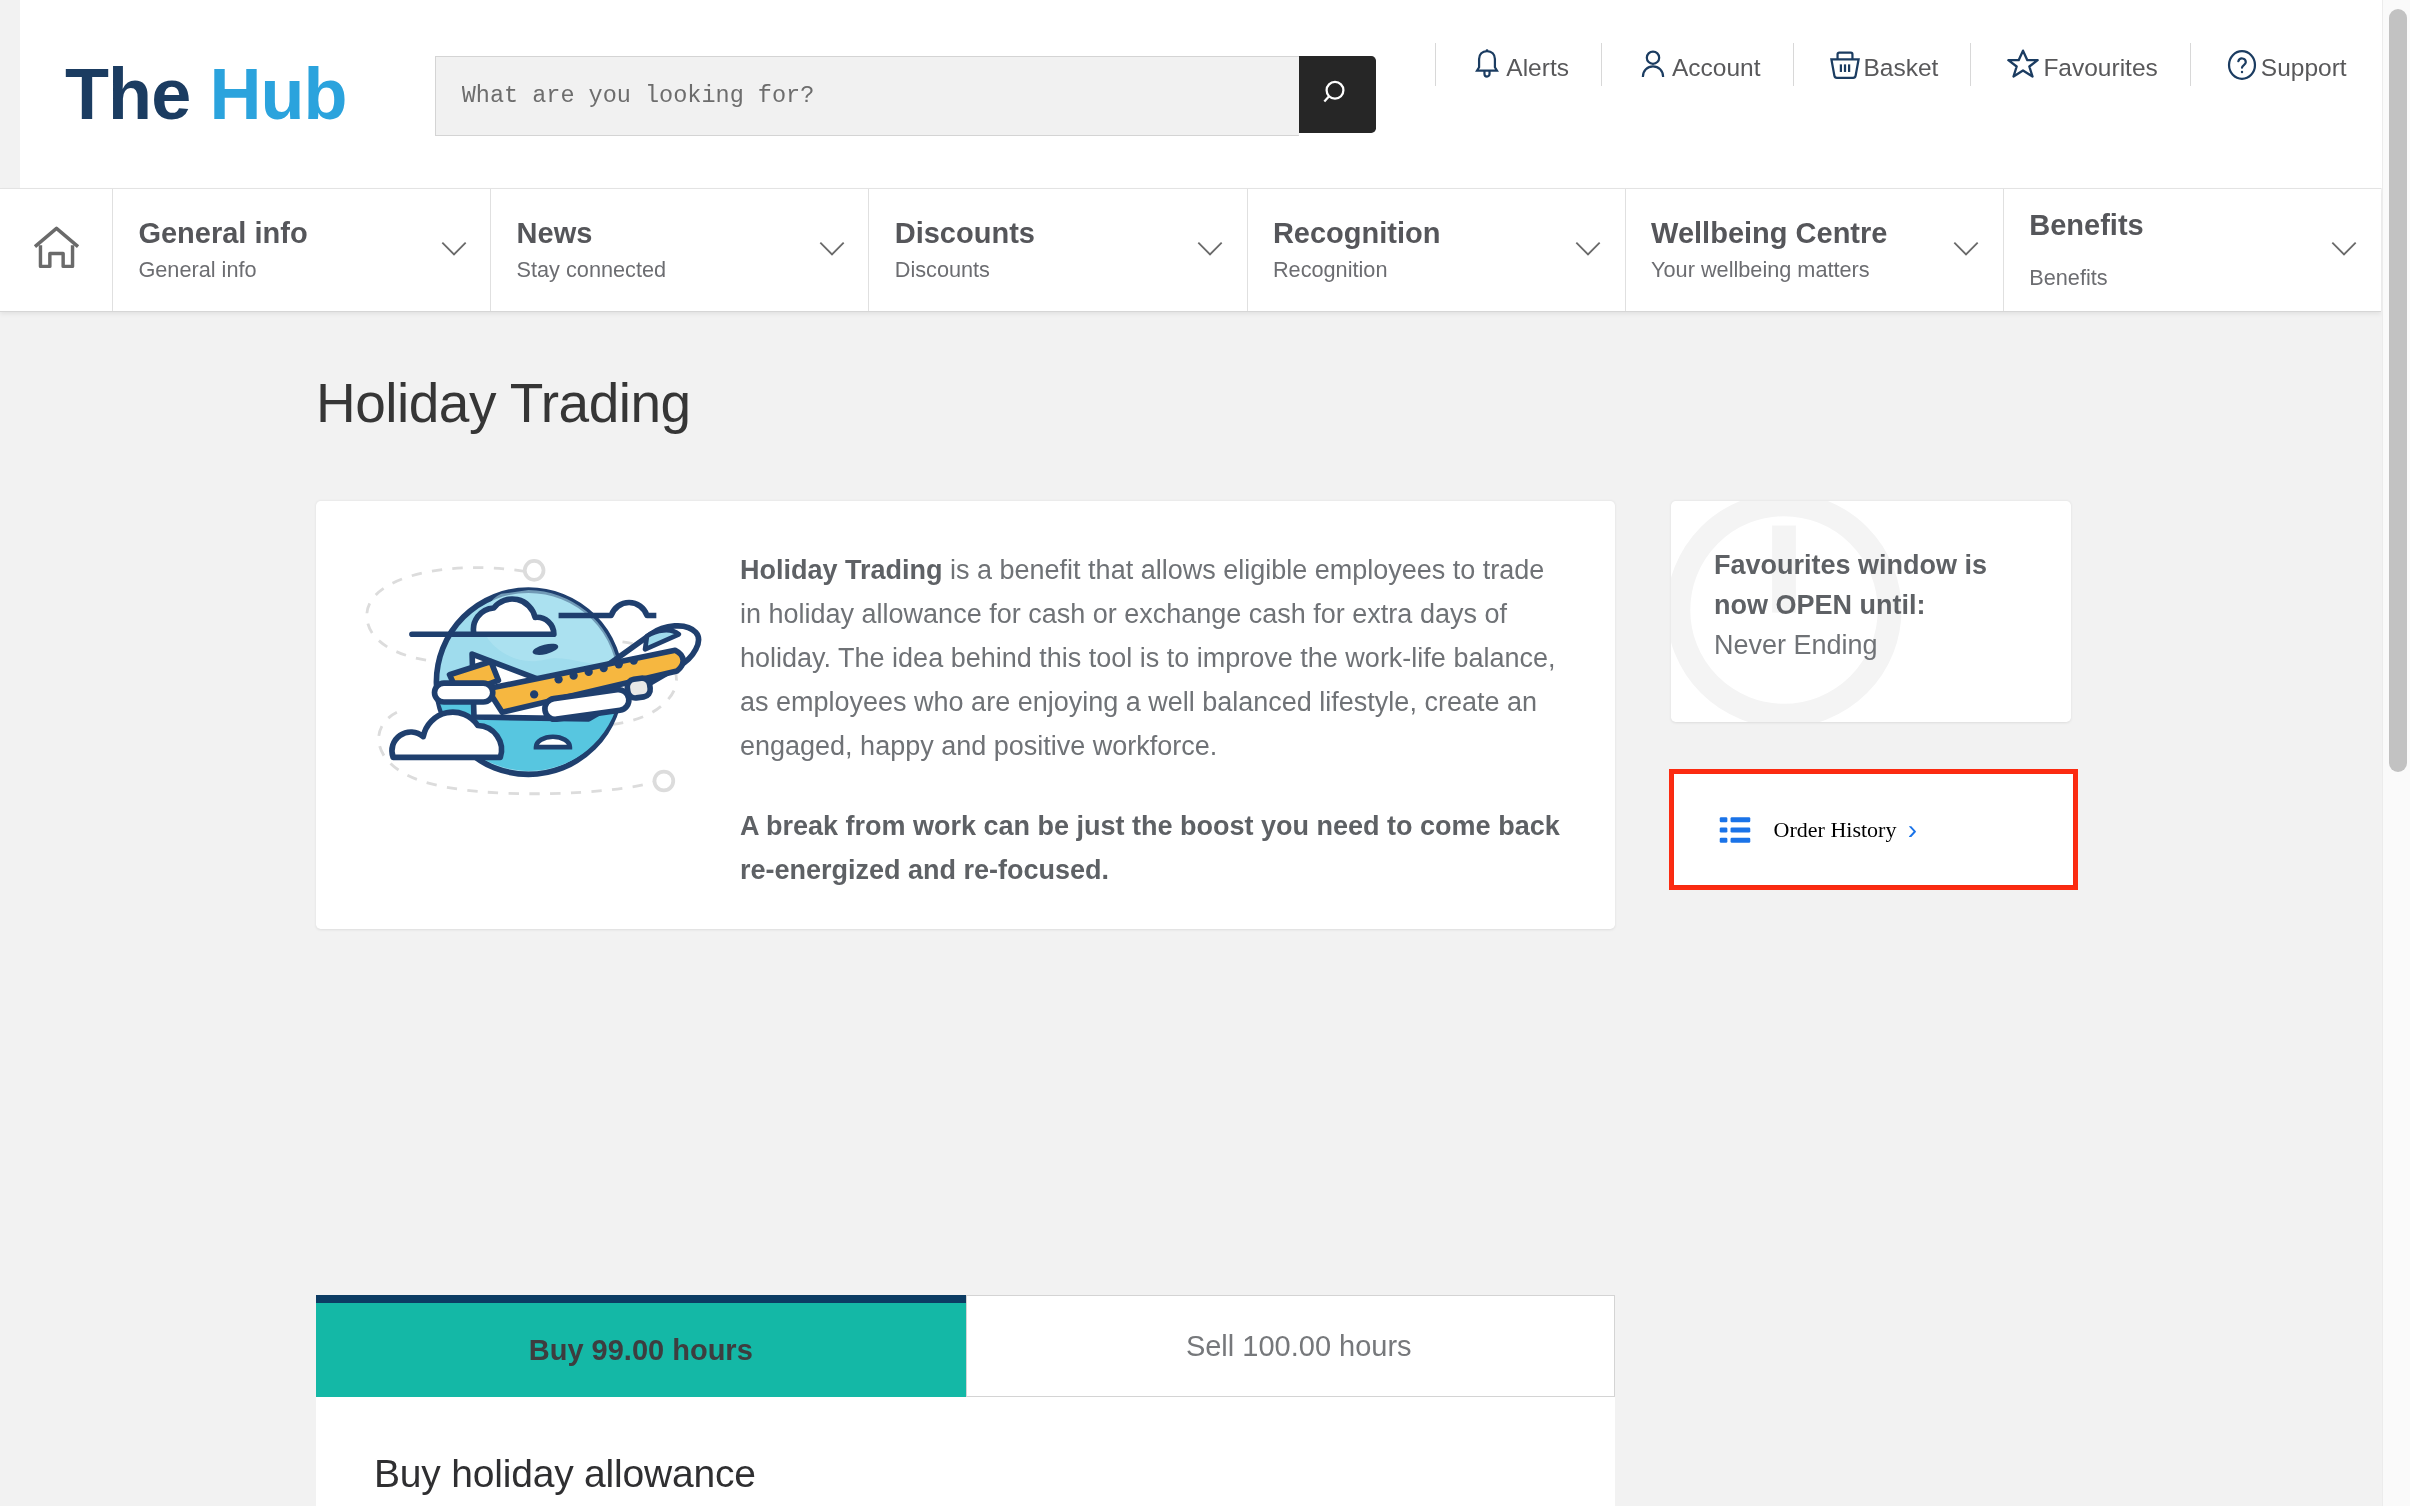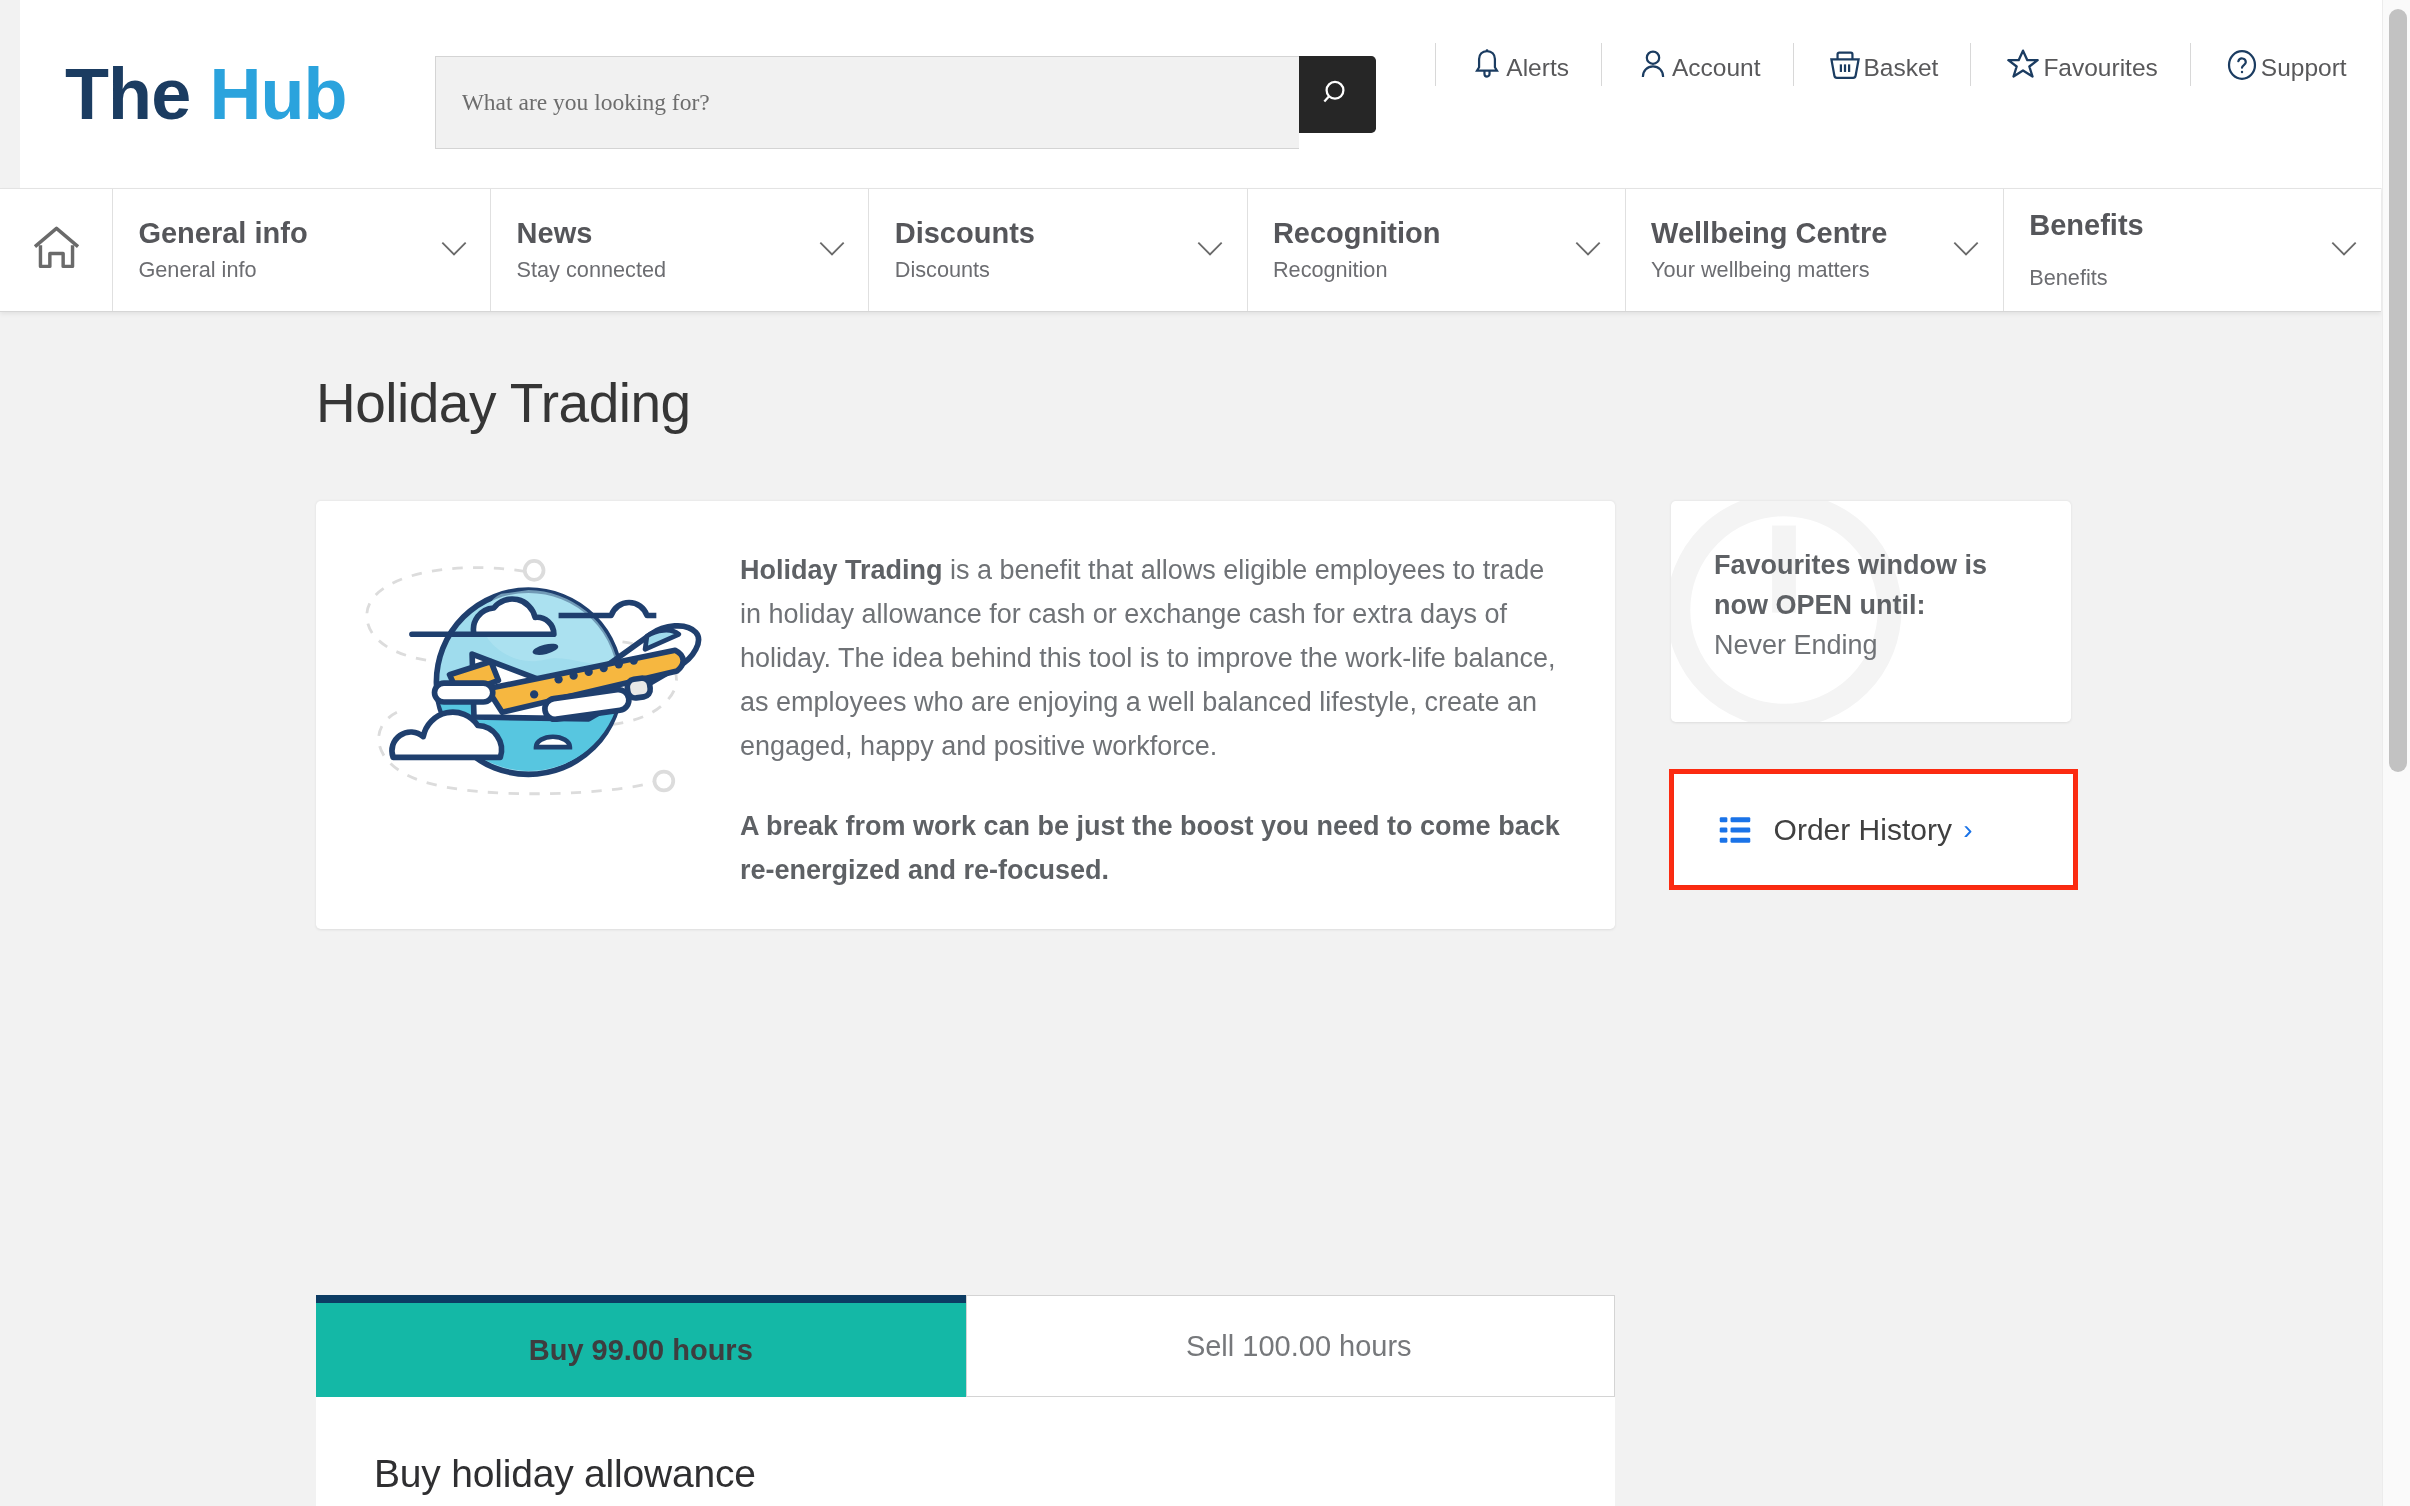--- a/index.html
+++ b/index.html
@@ -31,28 +31,28 @@
   }
   .logo .l-the { color: #1b3c61; }
   .logo .l-hub { color: #2ba3dd; }
 
   .searchwrap {
     margin-left: 88px;
     display: flex; align-items: stretch;
     height: 77px;
   }
   .searchbox {
-    width: 864px; height: 93px;
+    width: 864px; height: 80px;
     background: #f1f1f1;
     border: 0.9px solid #d4d4d4;
     border-right: none;
     font-size: 23.5px;
     color: #6d6d6d;
     padding: 0 26px;
-    font-family: Liberation Serif, serif;
+    font-family: Liberation Mono, monospace;
     outline: none;
   }
   .searchbox::placeholder { color: #6d6d6d; }
   .searchbtn {
     width: 77px; height: 77px;
     background: #262626;
     border: none;
     border-radius: 0 4.7px 4.7px 0;
     display: flex; align-items: center; justify-content: center;
     cursor: pointer;
@@ -176,21 +176,21 @@
   .order-inner {
     width: 100%; height: 100%;
     background: #ffffff;
     display: flex; align-items: center;
     padding-left: 45px;
     box-shadow: 0 0.9px 2.8px rgba(0,0,0,0.08);
     cursor: pointer;
   }
   .order-icon { margin-right: 22.6px; display: flex; align-items: center; }
   .order-label {
-    font-size: 30px; color: #404040;
+    font-size: 22px; color: #000000; font-family: Liberation Serif, serif;
   }
   .order-chev { margin-left: 11.3px; font-size: 28px; color: #1a73e8; }
 
   
   .tabpanel {
     position: absolute; left: 316px; top: 982px;
     width: 1299px; height: 527px;
   }
   .tabs { display: flex; height: 102px; }
   .tab {

